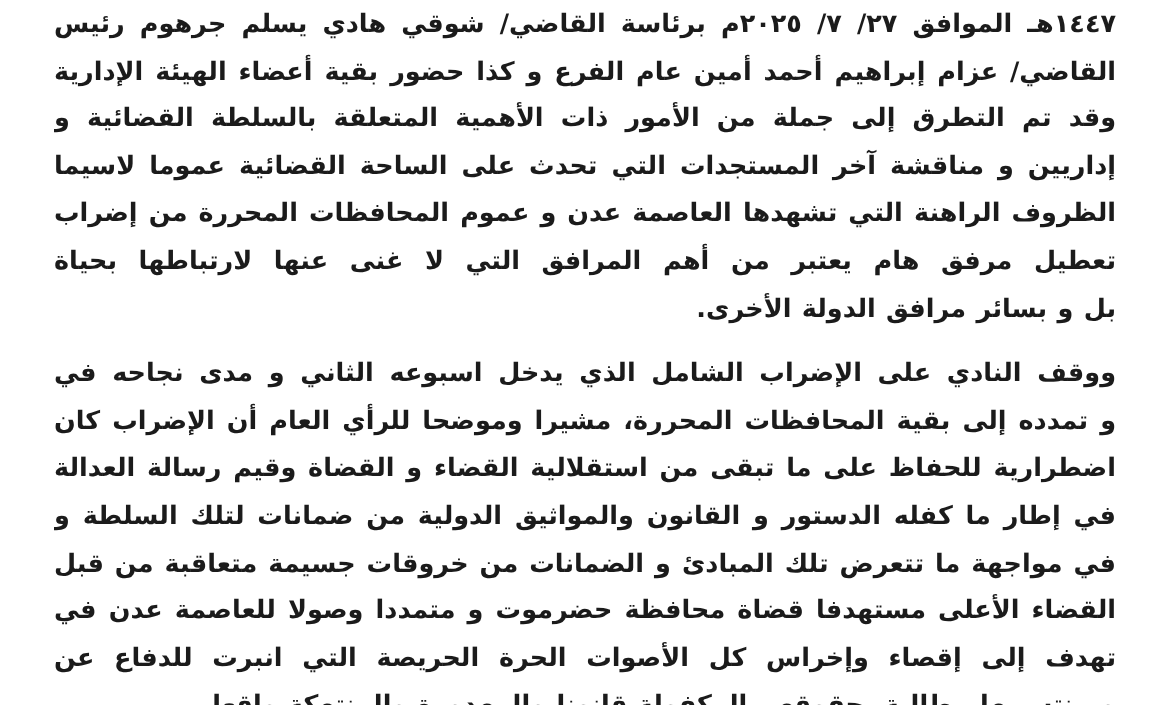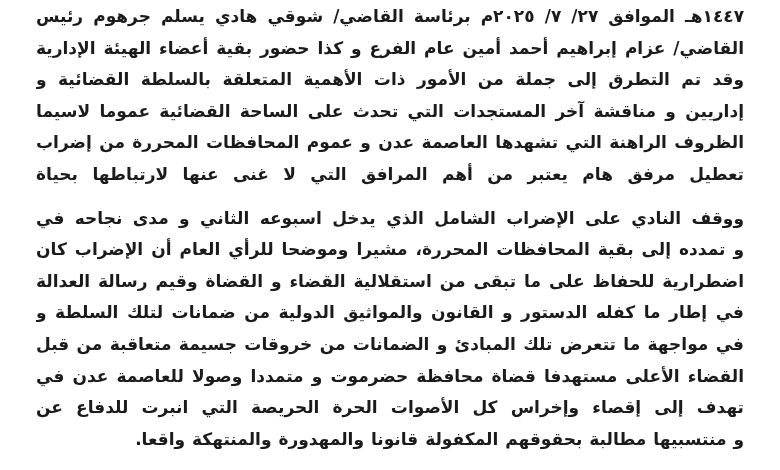--- a/index.html
+++ b/index.html
@@ -45,20 +45,21 @@
 <div class="page">
   <div class="doc">
 
     <div class="para">
       <div class="line just">١٤٤٧هـ الموافق ٢٧/ ٧/ ٢٠٢٥م برئاسة القاضي/ شوقي هادي يسلم جرهوم رئيس الفرع وحضور</div>
       <div class="line just">القاضي/ عزام إبراهيم أحمد أمين عام الفرع و كذا حضور بقية أعضاء الهيئة الإدارية للنادي</div>
       <div class="line just">وقد تم التطرق إلى جملة من الأمور ذات الأهمية المتعلقة بالسلطة القضائية و منتسبيها قضاة و</div>
       <div class="line just">إداريين و مناقشة آخر المستجدات التي تحدث على الساحة القضائية عموما لاسيما في ظل</div>
       <div class="line just">الظروف الراهنة التي تشهدها العاصمة عدن و عموم المحافظات المحررة من إضراب شامل أدى إلى</div>
       <div class="line just">تعطيل مرفق هام يعتبر من أهم المرافق التي لا غنى عنها لارتباطها بحياة المواطنين و معاملاتهم</div>
+      <div class="line end">بل و بسائر مرافق الدولة الأخرى.</div>
     </div>
 
     <div class="para">
       <div class="line just">ووقف النادي على الإضراب الشامل الذي يدخل اسبوعه الثاني و مدى نجاحه في العاصمة عدن</div>
       <div class="line just">و تمدده إلى بقية المحافظات المحررة، مشيرا وموضحا للرأي العام أن الإضراب كان خطوة</div>
       <div class="line just">اضطرارية للحفاظ على ما تبقى من استقلالية القضاء و القضاة وقيم رسالة العدالة المقدسة</div>
       <div class="line just">في إطار ما كفله الدستور و القانون والمواثيق الدولية من ضمانات لتلك السلطة و منتسبيها،</div>
       <div class="line just">في مواجهة ما تتعرض تلك المبادئ و الضمانات من خروقات جسيمة متعاقبة من قبل مجلس</div>
       <div class="line just">القضاء الأعلى مستهدفا قضاة محافظة حضرموت و متمددا وصولا للعاصمة عدن في سياسة</div>
       <div class="line just">تهدف إلى إقصاء وإخراس كل الأصوات الحرة الحريصة التي انبرت للدفاع عن السلطة القضائية</div>

